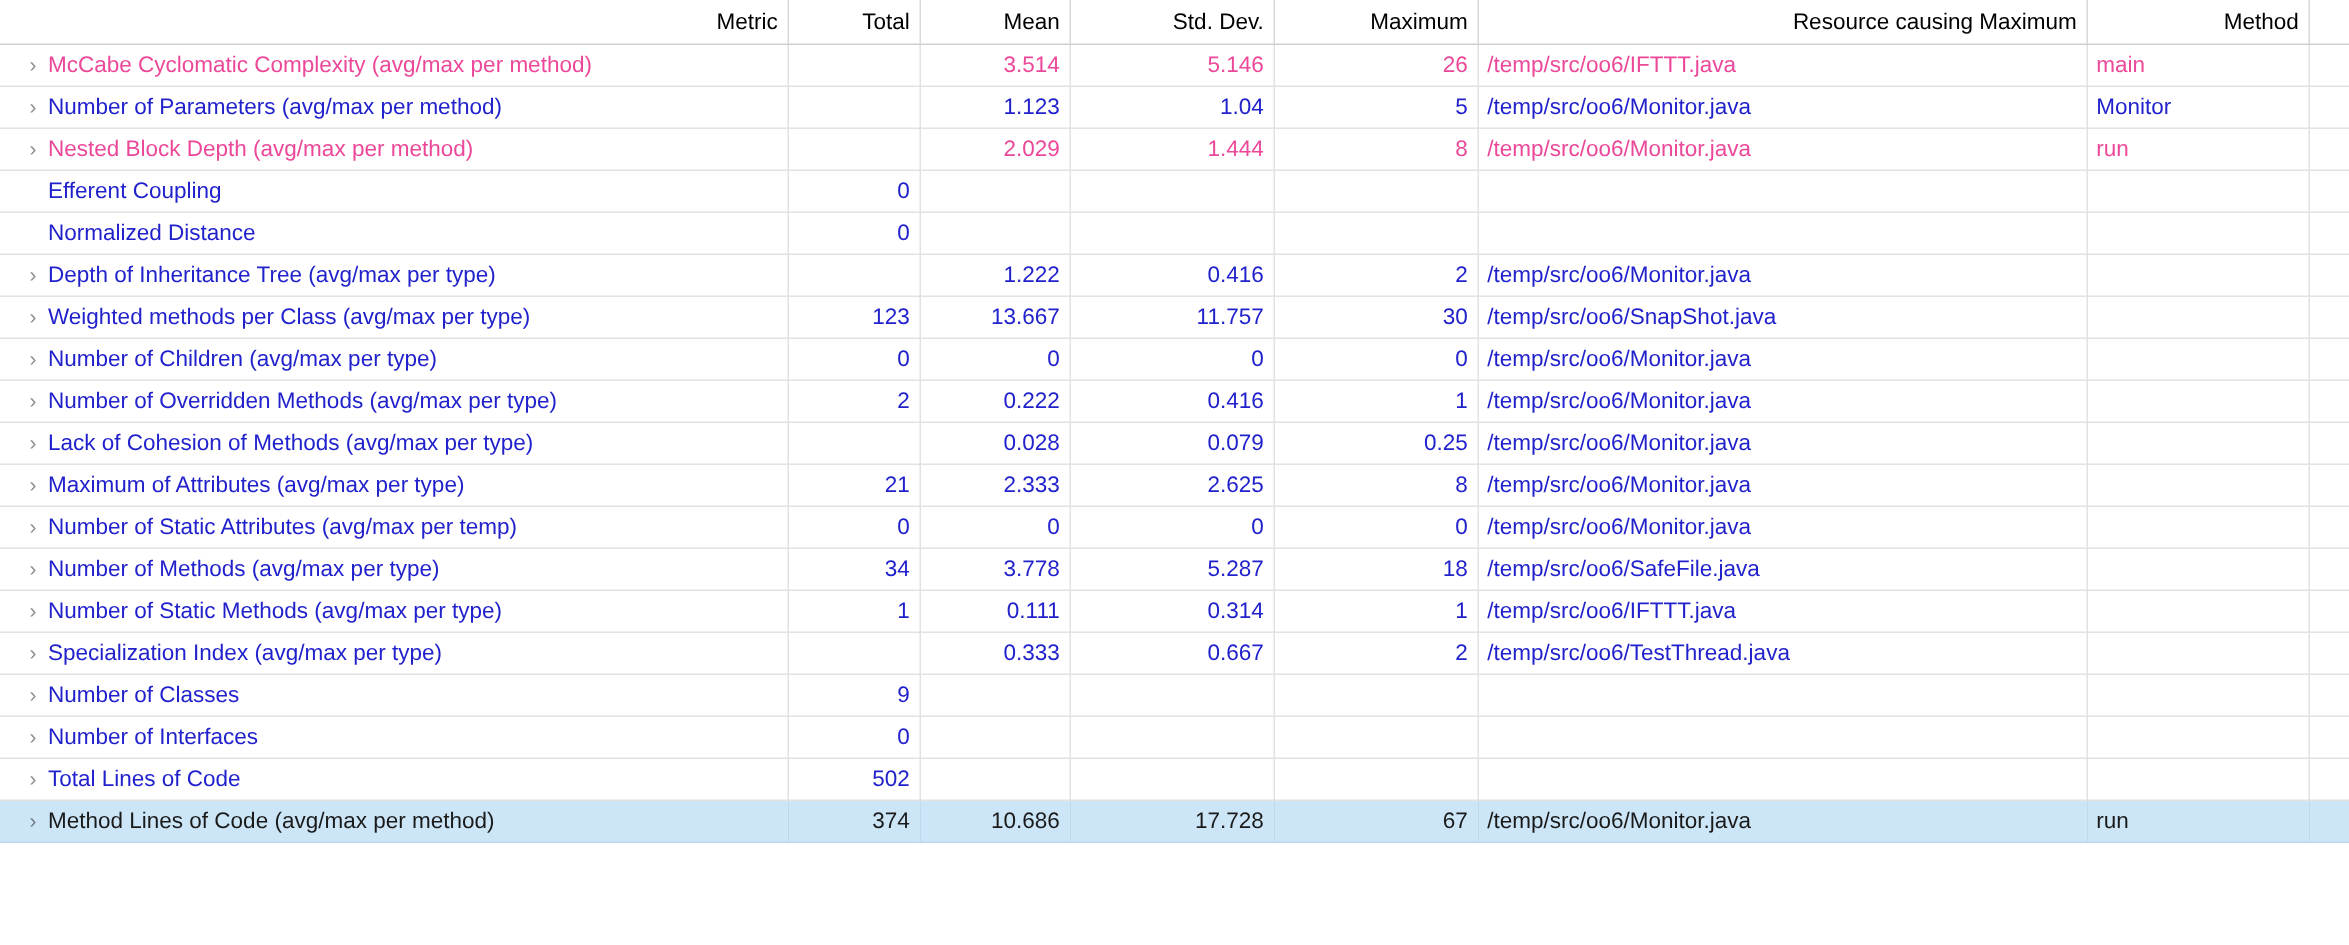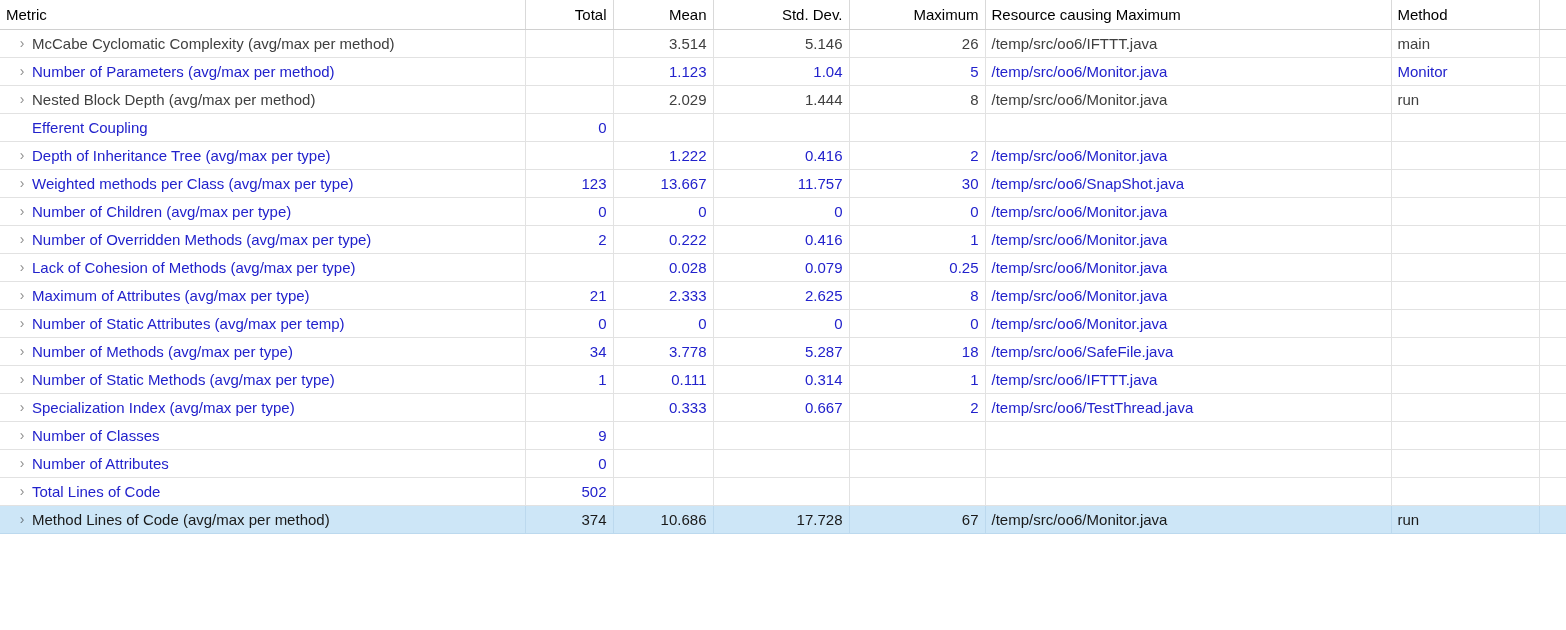--- a/index.html
+++ b/index.html
@@ -35,21 +35,21 @@
     font-size: 15px;
     color: #000000;
     background: #ffffff;
     border-right: 1px solid #d9d9d9;
     border-bottom: 1px solid #d0d0d0;
     padding: 0 6px;
     vertical-align: middle;
     white-space: nowrap;
     overflow: hidden;
   }
-  thead th.ta-left  { text-align: left; margin-left: 44px; }
+  thead th.ta-left  { text-align: right; margin-left: 44px; }
   thead th.ta-right { text-align: right; }
   thead th.last     { border-right: none; }
 
   tbody tr {
     height: 27px;
   }
   tbody td {
     height: 27px;
     border-right: 1px solid #e2e2e2;
     border-bottom: 1px solid #e2e2e2;
@@ -79,21 +79,21 @@
     line-height: 27px;
     text-align: center;
     user-select: none;
   }
   .twisty.blank { color: transparent; }
   .metric-label {
     display: inline-block;
     padding-left: 2px;
   }
 
-  .c-red  { color: #404040; }
+  .c-red  { color: #ec4899; }
   .c-blue { color: #2222cc; }
   .c-dark { color: #1a1a1a; }
 
   tr.selected td {
     background: #cde6f7;
     border-bottom-color: #bcd9ee;
     border-right-color: #bcd9ee;
   }
   tr.selected .twisty { color: #6f7b84; }
 </style>
@@ -180,20 +180,35 @@
         <td class="num c-blue"></td>
         <td class="num c-blue"></td>
         <td class="num c-blue"></td>
         <td class="txt c-blue"></td>
         <td class="txt c-blue"></td>
         <td class="last"></td>
       </tr>
       <tr>
         <td class="txt">
           <div class="metric-cell">
+            <span class="twisty blank"></span>
+            <span class="metric-label c-blue">Normalized Distance</span>
+          </div>
+        </td>
+        <td class="num c-blue">0</td>
+        <td class="num c-blue"></td>
+        <td class="num c-blue"></td>
+        <td class="num c-blue"></td>
+        <td class="txt c-blue"></td>
+        <td class="txt c-blue"></td>
+        <td class="last"></td>
+      </tr>
+      <tr>
+        <td class="txt">
+          <div class="metric-cell">
             <span class="twisty">›</span>
             <span class="metric-label c-blue">Depth of Inheritance Tree (avg/max per type)</span>
           </div>
         </td>
         <td class="num c-blue"></td>
         <td class="num c-blue">1.222</td>
         <td class="num c-blue">0.416</td>
         <td class="num c-blue">2</td>
         <td class="txt c-blue">/temp/src/oo6/Monitor.java</td>
         <td class="txt c-blue"></td>
@@ -346,21 +361,21 @@
         <td class="num c-blue"></td>
         <td class="num c-blue"></td>
         <td class="txt c-blue"></td>
         <td class="txt c-blue"></td>
         <td class="last"></td>
       </tr>
       <tr>
         <td class="txt">
           <div class="metric-cell">
             <span class="twisty">›</span>
-            <span class="metric-label c-blue">Number of Attributes</span>
+            <span class="metric-label c-blue">Number of Interfaces</span>
           </div>
         </td>
         <td class="num c-blue">0</td>
         <td class="num c-blue"></td>
         <td class="num c-blue"></td>
         <td class="num c-blue"></td>
         <td class="txt c-blue"></td>
         <td class="txt c-blue"></td>
         <td class="last"></td>
       </tr>

